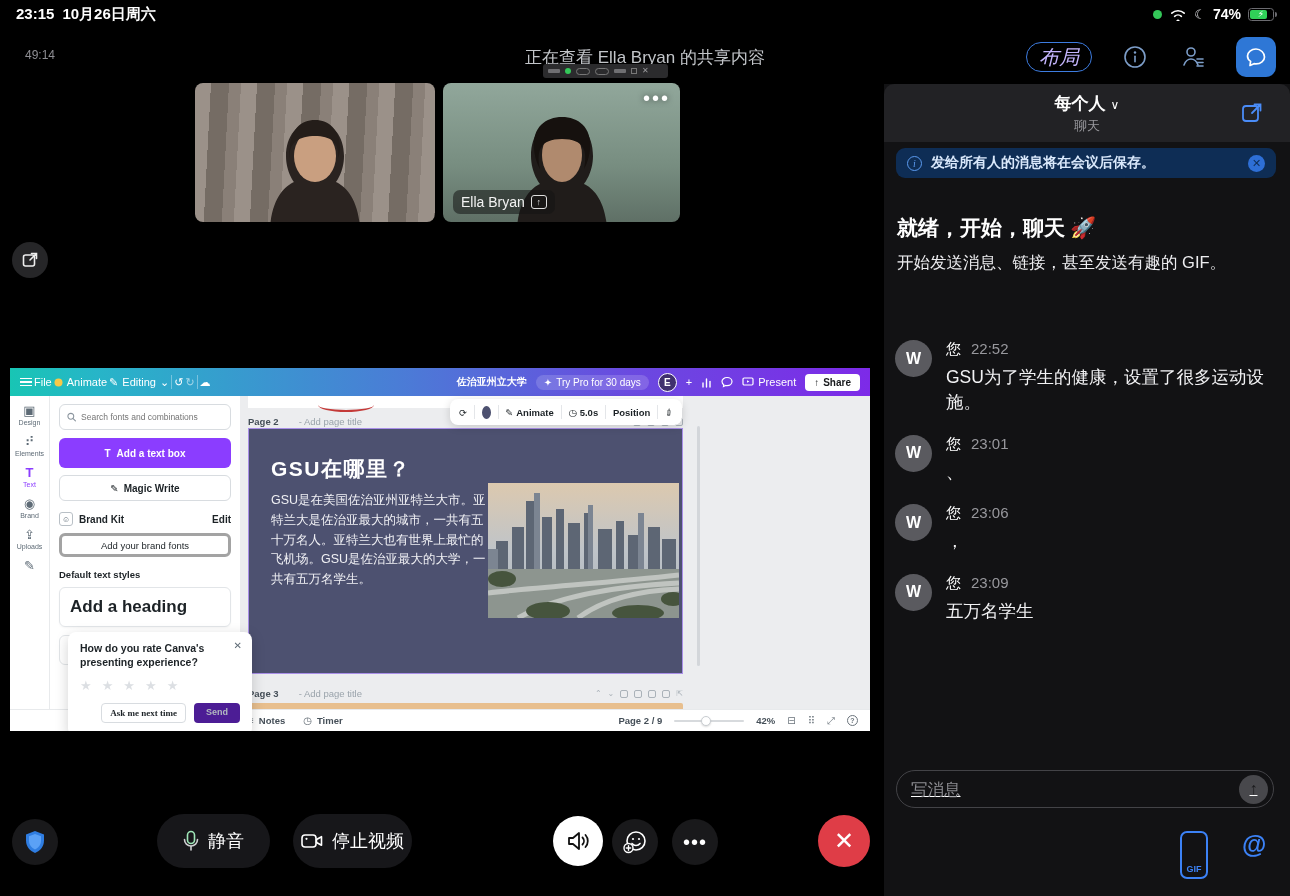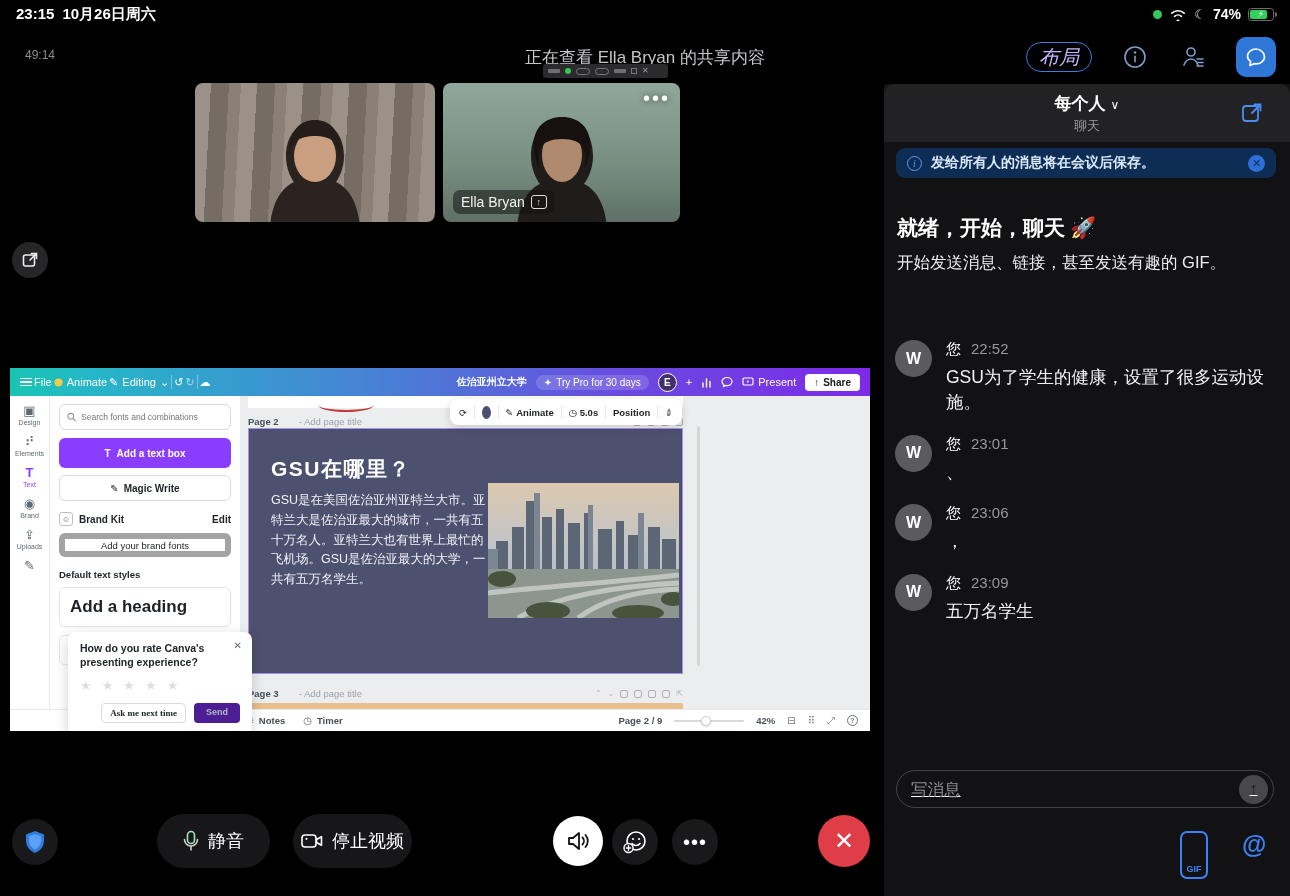--- a/index.html
+++ b/index.html
@@ -98,21 +98,21 @@
     display:flex; align-items:center; justify-content:center; gap:6px; font-size:10px;
     font-weight:bold; margin-bottom:7px; }
   .btn-magic { height:26px; border:1px solid #d8dce0; border-radius:6px; color:#1c2226;
     display:flex; align-items:center; justify-content:center; gap:5px; font-size:10px;
     font-weight:bold; margin-bottom:11px; }
   .brandkit-row { display:flex; align-items:center; gap:6px; font-size:10px;
     color:#1c2226; font-weight:bold; margin-bottom:7px; }
   .brandkit-row .edit { margin-left:auto; font-weight:bold; color:#1c2226; }
   .bk-ic { width:14px; height:14px; border:1px solid #b9c0c6; border-radius:3px;
     font-size:8px; display:flex; align-items:center; justify-content:center; color:#5e6b76; }
-  .btn-addfonts { height:24px; border:6px solid #a3a3a3; border-radius:6px; color:#1c2226;
+  .btn-addfonts { height:24px; border:3px solid #a3a3a3; border-radius:6px; color:#1c2226;
     display:flex; align-items:center; justify-content:center; font-size:9.5px;
     margin-bottom:12px; }
   .lbl-styles { font-size:9.5px; color:#1c2226; font-weight:bold; margin-bottom:7px; }
   .box-heading { height:40px; border:1px solid #e2e5e8; border-radius:6px; display:flex;
     align-items:center; padding:0 10px; font-size:17px; font-weight:bold; color:#1c2226;
     margin-bottom:8px; box-shadow:0 1px 2px rgba(0,0,0,.04); }
   .box-subheading { height:30px; border:1px solid #e2e5e8; border-radius:6px; display:flex;
     align-items:center; padding:0 10px; font-size:12px; font-weight:bold; color:#1c2226; }
 
   .rating-pop { position:absolute; left:18px; top:236px; width:184px; height:104px;

